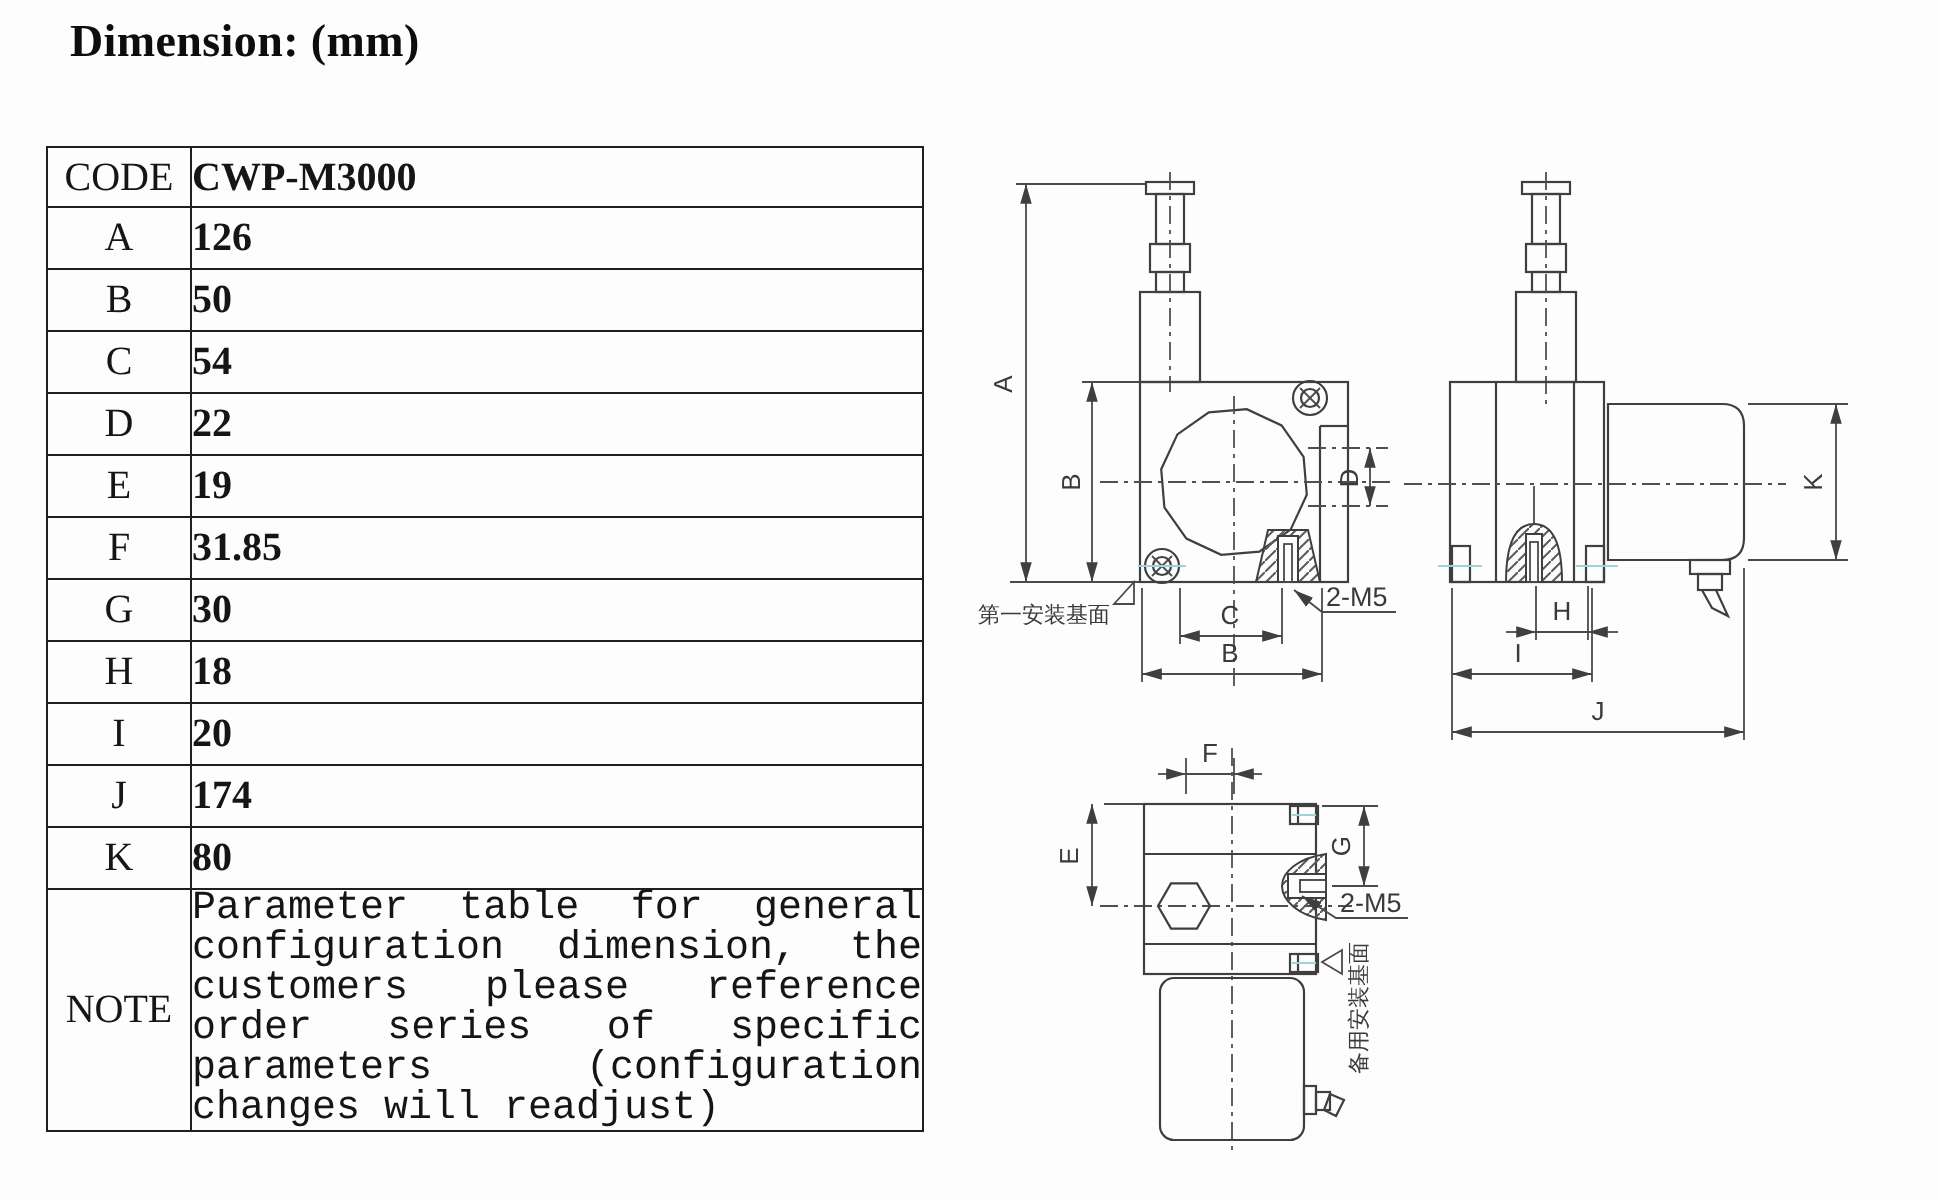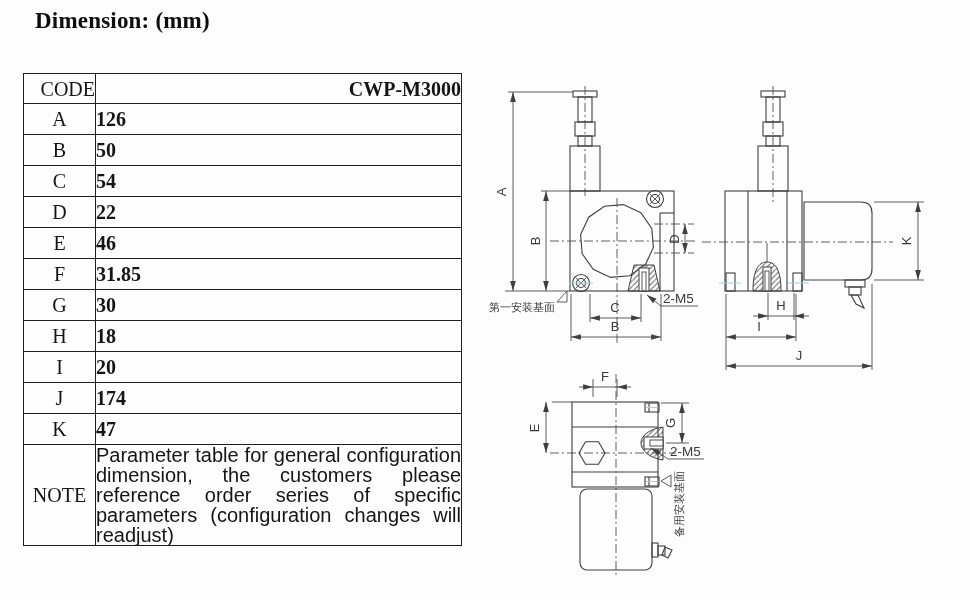--- a/index.html
+++ b/index.html
@@ -6,23 +6,23 @@
   .page{position:relative;width:970px;height:600px;background:#fdfdfd;overflow:hidden;
         font-family:"Liberation Serif",serif;color:#111;}
   .title{position:absolute;left:35px;top:8px;margin:0;font-size:23px;font-weight:bold;
          letter-spacing:.2px;color:#0d0d0d;}
   table.dim{position:absolute;left:23px;top:73px;width:439px;border-collapse:collapse;
             table-layout:fixed;}
   table.dim td{border:1.5px solid #1f1f1f;font-size:20px;line-height:20px;color:#151515;
                padding:0;vertical-align:middle;}
   td.c1{width:71px;text-align:center;height:30px;}
   td.c2{padding-left:10px;text-align:left;font-weight:bold;}
-  tr.hdr td{height:29px;text-align:right;}
+  tr.hdr td{height:29px;}
   td.note-label{vertical-align:top;padding-top:8px;}
-  td.note-text{font-family:Liberation Sans, sans-serif;font-size:18.5px;line-height:31.5px;
+  td.note-text{font-family:Liberation Mono, monospace;font-size:18.5px;line-height:31.5px;
                text-align:justify;padding:2px 9px 4px 9px;color:#2a2a2a;}
   svg.draw{position:absolute;left:485px;top:0;}
   svg.draw text{font-family:"Liberation Sans",sans-serif;fill:#3a3a3a;}
   .ln{stroke:#3f3f3f;stroke-width:1.1;fill:none;}
   .thin{stroke:#4a4a4a;stroke-width:0.9;fill:none;}
   .cl{stroke:#4f4f4f;stroke-width:0.9;fill:none;stroke-dasharray:9 3 2 3;}
   .cyan{stroke:#9fd3d6;stroke-width:1;fill:none;}
   .dimtxt{font-size:13px;}
   .thrtxt{font-size:13.5px;}
   .cntxt{font-size:11px;fill:#333;}
@@ -51,21 +51,21 @@
     <tr>
       <td class="c1">C</td>
       <td class="c2">54</td>
     </tr>
     <tr>
       <td class="c1">D</td>
       <td class="c2">22</td>
     </tr>
     <tr>
       <td class="c1">E</td>
-      <td class="c2">46</td>
+      <td class="c2">19</td>
     </tr>
     <tr>
       <td class="c1">F</td>
       <td class="c2">31.85</td>
     </tr>
     <tr>
       <td class="c1">G</td>
       <td class="c2">30</td>
     </tr>
     <tr>
@@ -75,21 +75,21 @@
     <tr>
       <td class="c1">I</td>
       <td class="c2">20</td>
     </tr>
     <tr>
       <td class="c1">J</td>
       <td class="c2">174</td>
     </tr>
     <tr>
       <td class="c1">K</td>
-      <td class="c2">47</td>
+      <td class="c2">80</td>
     </tr>
     <tr>
       <td class="c1 note-label">NOTE</td>
       <td class="note-text">Parameter table for general configuration dimension, the customers please reference order series of specific parameters (configuration changes will readjust)</td>
     </tr>
   </tbody>
     </table>
 
   <svg class="draw" width="485" height="600" viewBox="485 0 485 600">
     <defs>

